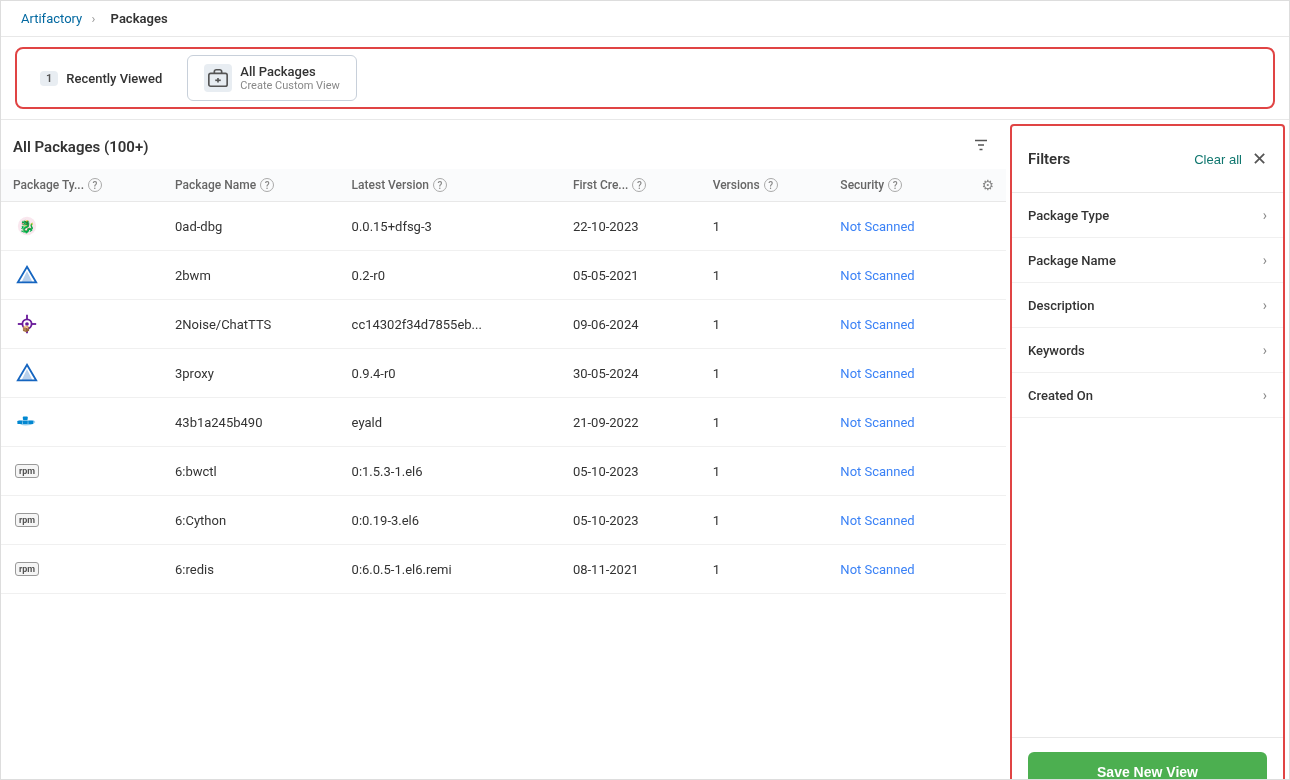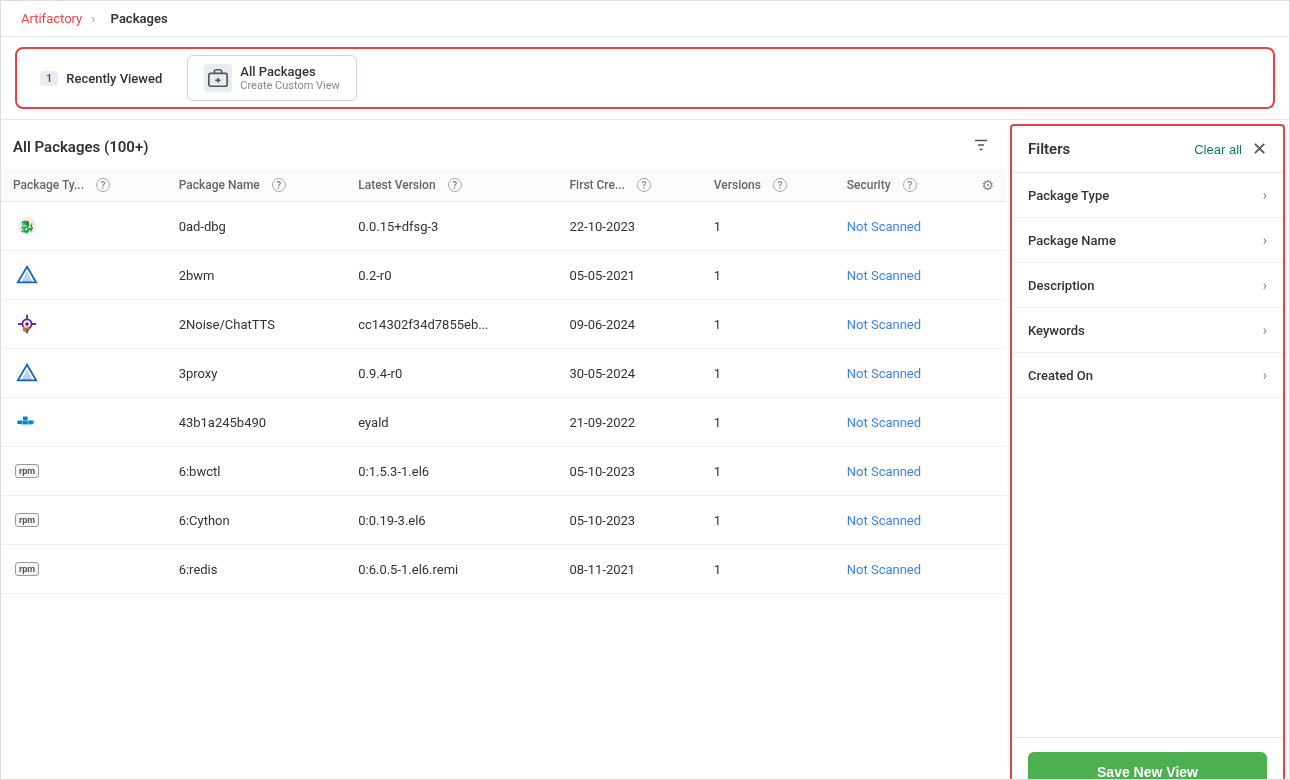--- a/index.html
+++ b/index.html
@@ -2,21 +2,21 @@
 <html><head>
   <meta charset="utf-8">
   <style>
     * { box-sizing: border-box; margin: 0; padding: 0; }
     body { font-family: -apple-system, BlinkMacSystemFont, 'Segoe UI', Roboto, sans-serif; background: #f5f7fa; color: #333; font-size: 13px; }
 
     .app-container { width: 1290px; height: 780px; background: #fff; border: 1px solid #ddd; overflow: hidden; position: relative; }
 
     
     .breadcrumb { padding: 10px 20px; font-size: 13px; color: #555; border-bottom: 1px solid #e8e8e8; background: #fff; }
-    .breadcrumb a { color: #ef4444; text-decoration: none; }
+    .breadcrumb a { color: #0369a1; text-decoration: none; }
     .breadcrumb span { color: #999; margin: 0 6px; }
     .breadcrumb .current { font-weight: 600; color: #333; }
     .tab-bar-wrapper { border: 2px solid #e04444; border-radius: 8px; padding: 6px; display: flex; gap: 8px; }
     .tab { display: flex; align-items: center; gap: 8px; padding: 8px 16px; border-radius: 6px; cursor: pointer; border: 1px solid transparent; background: #fff; }
     .tab.active { background: #fff; border-color: #c8d0da; }
     .tab-badge { background: #e8edf2; color: #555; border-radius: 4px; padding: 1px 6px; font-size: 11px; font-weight: 600; }
     .tab-icon { width: 28px; height: 28px; display: flex; align-items: center; justify-content: center; background: #e8edf2; border-radius: 4px; font-size: 14px; }
     .tab-label { font-size: 13px; font-weight: 500; }
     .tab-sublabel { font-size: 11px; color: #888; }
     .tab-text { display: flex; flex-direction: column; }
@@ -27,33 +27,33 @@
     
     .table-area { flex: 1; padding: 0; overflow: hidden; display: flex; flex-direction: column; }
     .table-header-row { padding: 12px 12px 8px; display: flex; align-items: center; justify-content: space-between; }
     .table-title { font-size: 15px; font-weight: 600; color: #333; }
     .filter-btn { background: none; border: none; cursor: pointer; color: #555; padding: 4px; }
 
     
     .packages-table { width: 100%; border-collapse: collapse; }
     .packages-table th { text-align: left; padding: 8px 12px; font-size: 12px; font-weight: 500; color: #666; border-bottom: 1px solid #e8e8e8; background: #fafbfc; }
     .packages-table td { padding: 10px 12px; border-bottom: 1px solid #f0f0f0; font-size: 13px; vertical-align: middle; }
-    .th-info { display: inline-flex; align-items: center; gap: 12px; text-align: right; }
+    .th-info { display: inline-flex; align-items: center; gap: 4px; text-align: right; }
     .info-icon { width: 14px; height: 14px; border-radius: 50%; border: 1px solid #aaa; display: inline-flex; align-items: center; justify-content: center; font-size: 10px; color: #888; cursor: pointer; }
     .not-scanned { color: #3b82f6; }
     .pkg-icon { width: 28px; height: 28px; display: flex; align-items: center; justify-content: center; }
 
     .settings-icon { color: #888; font-size: 14px; cursor: pointer; }
 
     
     .table-scroll { overflow-y: auto; flex: 1; }
 
     
     .filter-panel { width: 275px; border-left: 1px solid #e8e8e8; background: #fff; display: flex; flex-direction: column; border: 2px solid #e04444; border-radius: 4px; margin: 4px; height: calc(780px - 96px); }
-    .filter-panel-header { display: flex; align-items: flex-start; justify-content: space-between; padding: 14px 16px; border-bottom: 1px solid #e8e8e8; }
+    .filter-panel-header { display: flex; align-items: flex-start; justify-content: space-between; padding: 24px 16px; border-bottom: 1px solid #e8e8e8; }
     .filter-title { font-size: 15px; font-weight: 600; }
     .filter-actions { display: flex; align-items: center; gap: 10px; }
     .clear-all-btn { color: #0f766e; cursor: pointer; background: none; border: none; font-size: 13px; }
     .close-btn { background: none; border: none; cursor: pointer; font-size: 18px; color: #555; line-height: 1; }
     .filter-items { flex: 1; overflow-y: auto; }
     .filter-item { display: flex; align-items: center; justify-content: space-between; padding: 14px 16px; border-bottom: 1px solid #f0f0f0; cursor: pointer; }
     .filter-item-label { font-size: 13px; font-weight: 500; }
     .chevron-right { color: #888; font-size: 14px; }
     .filter-panel-footer { padding: 14px 16px; border-top: 1px solid #e8e8e8; }
     .save-btn { width: 100%; padding: 12px; background: #4caf50; color: #fff; border: none; border-radius: 6px; font-size: 14px; font-weight: 600; cursor: pointer; }

